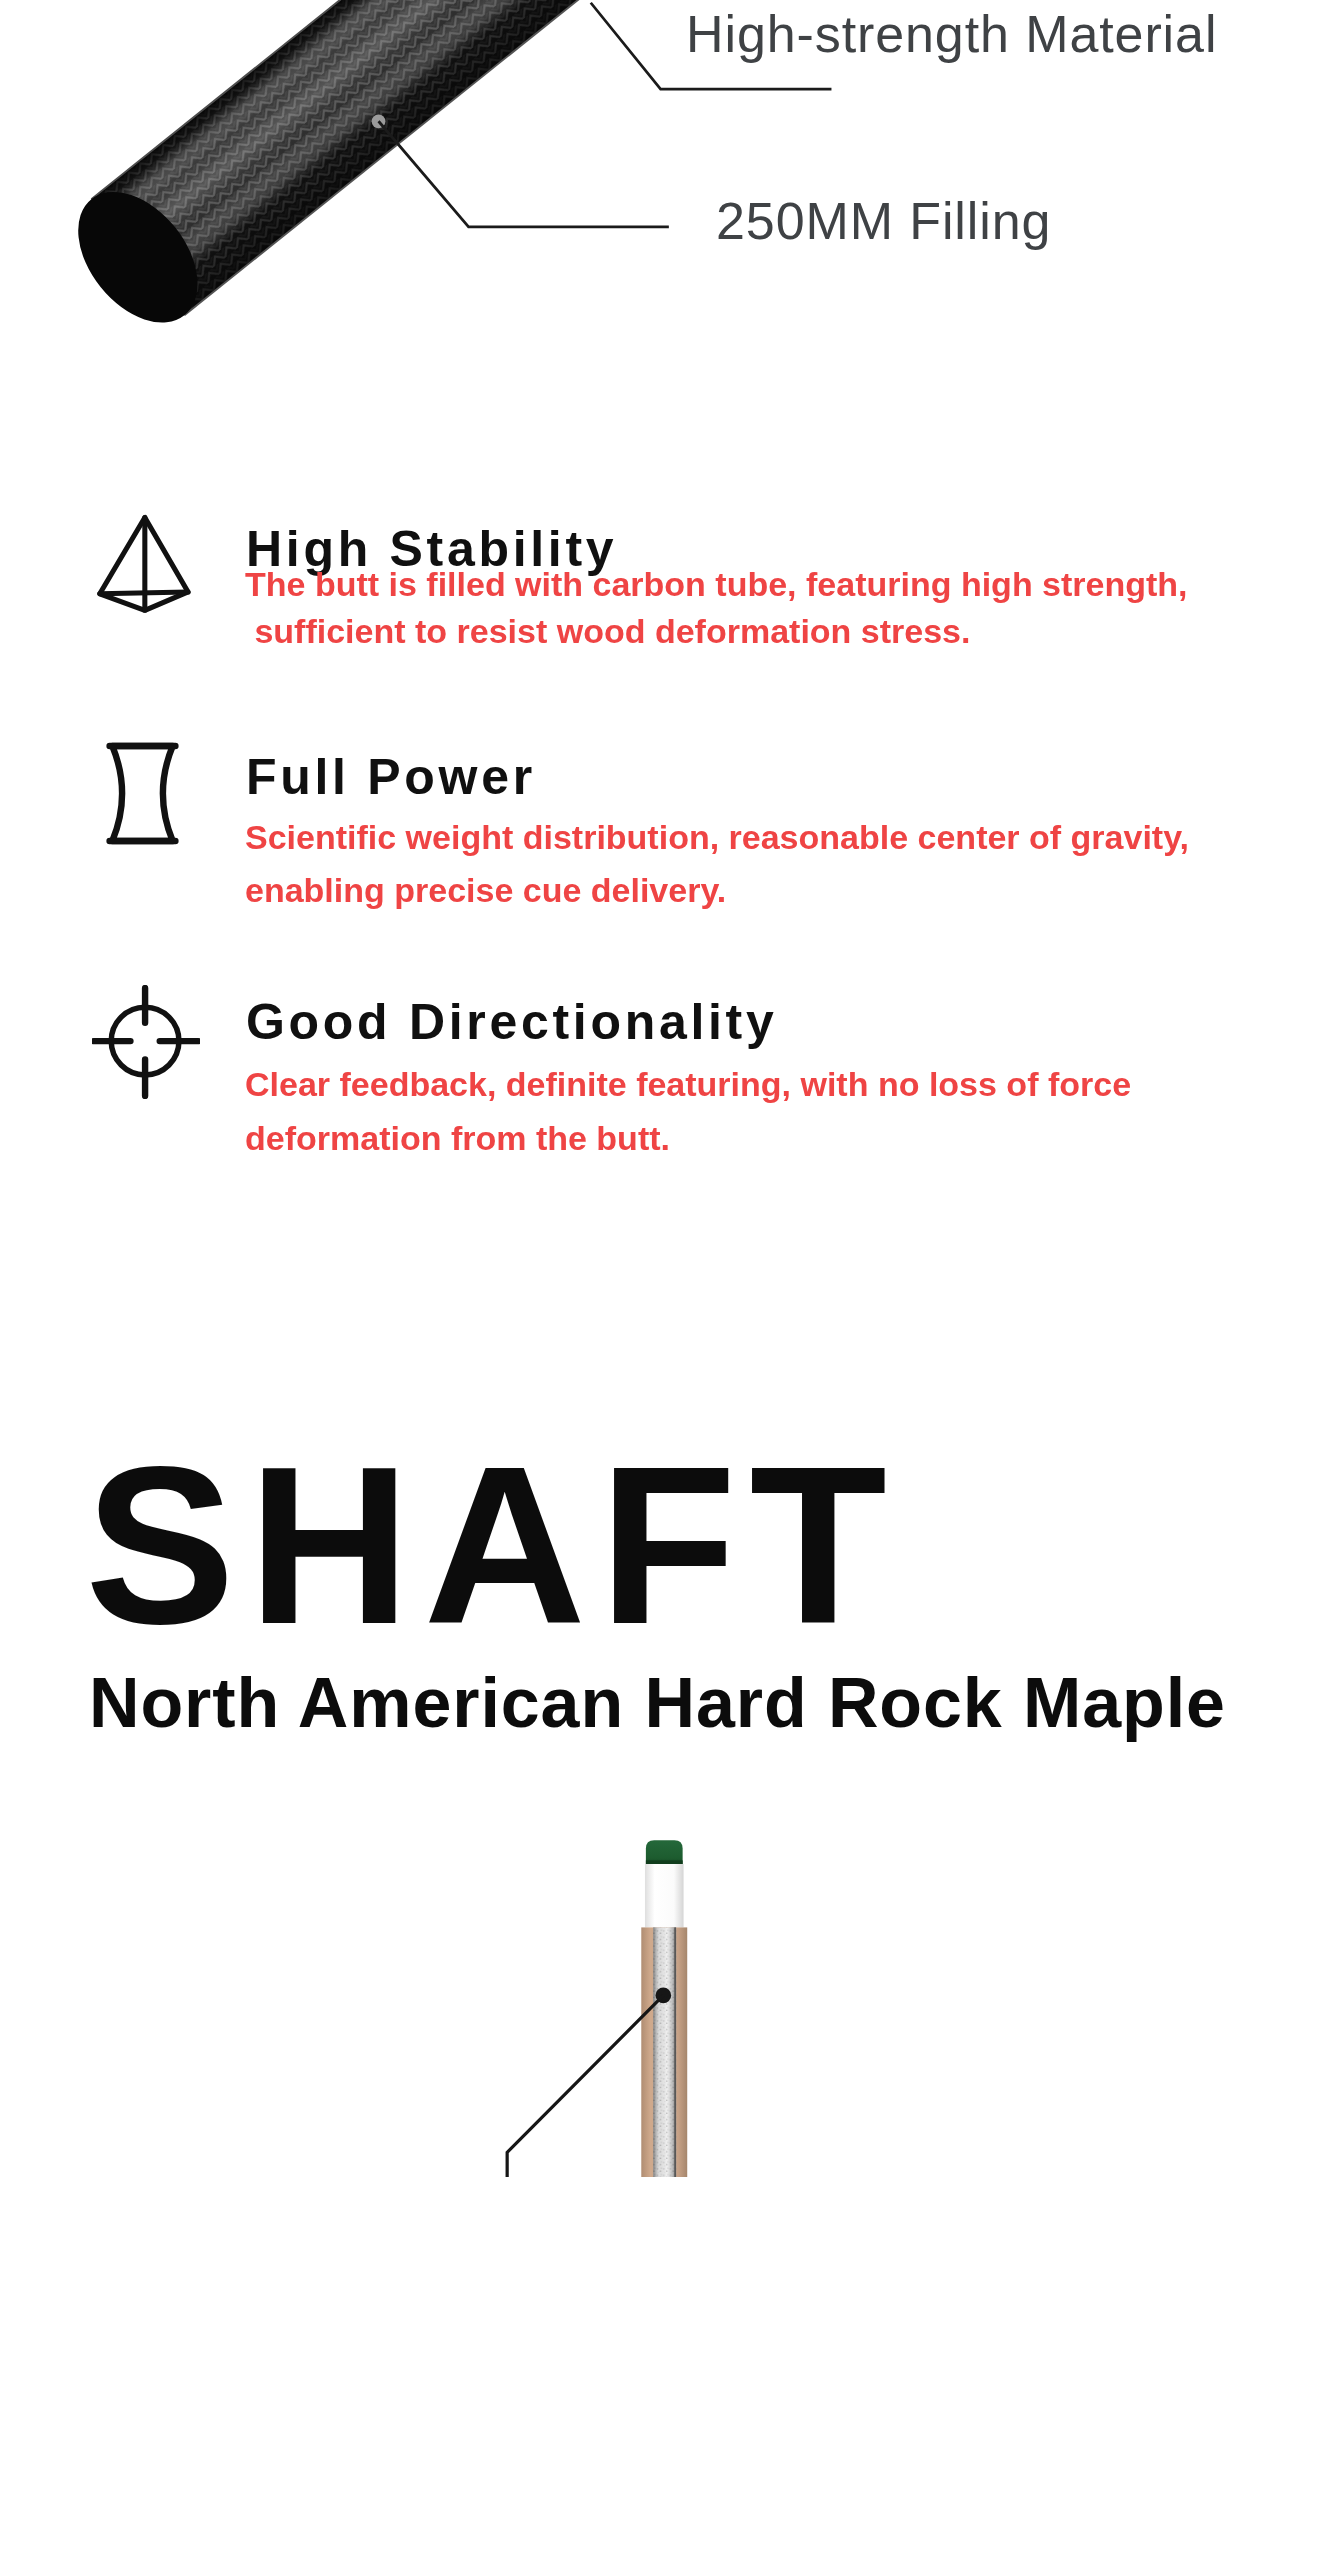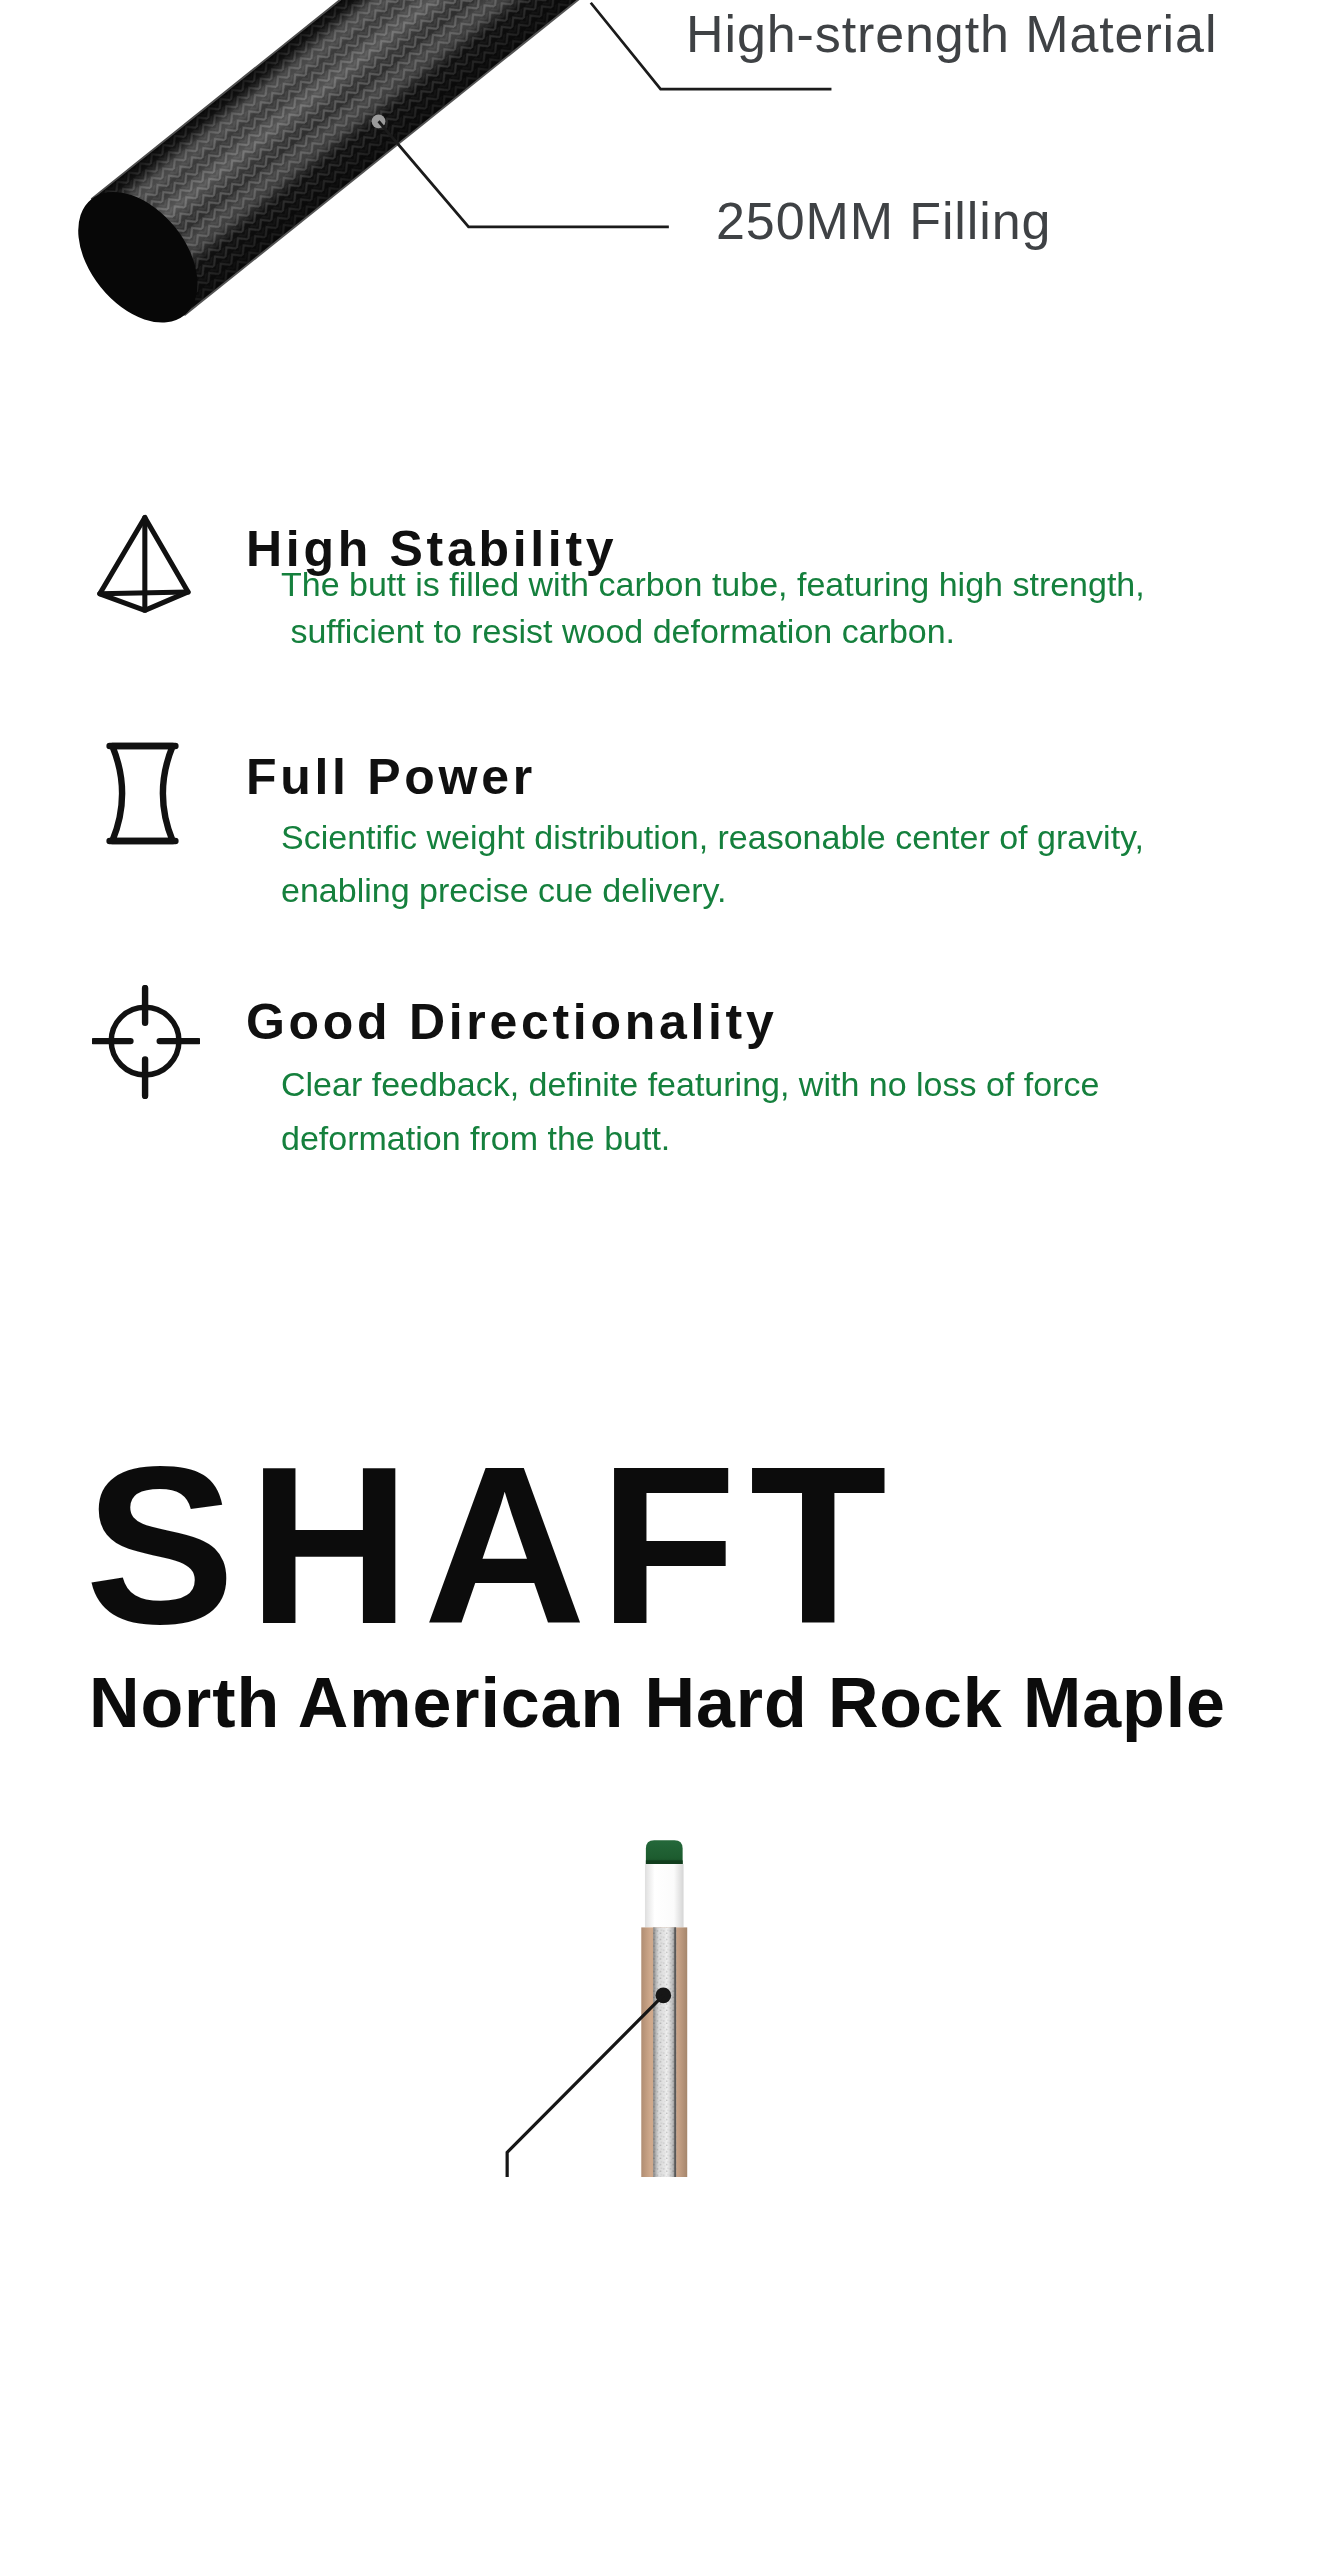--- a/index.html
+++ b/index.html
@@ -12,21 +12,21 @@
   .callout-label{
     font-size:52px;font-weight:400;color:#3f4245;letter-spacing:0.9px;line-height:1;
     white-space:nowrap;
   }
   .feature-title{
     font-size:50px;font-weight:700;color:#101010;letter-spacing:3.7px;line-height:1;
     white-space:nowrap;
     margin-top:18px;
   }
   .feature-line{
-    font-size:34px;font-weight:400;color:#15803d;line-height:1;white-space:pre;margin-left:36px;
+    font-size:34px;font-weight:700;color:#ef4444;line-height:1;white-space:pre;
   }
   .shaft-title{
     font-size:225px;font-weight:700;color:#0c0c0c;letter-spacing:13px;line-height:1;
     white-space:nowrap;
   }
   .shaft-subtitle{
     font-size:70px;font-weight:700;color:#0c0c0c;letter-spacing:0.9px;line-height:1;
     white-space:nowrap;
   }
   .dimension-label{
@@ -144,21 +144,21 @@
   <div class="abs" style="left:0;top:0;">
     <svg class="abs" style="left:95px;top:511px;" width="96" height="103" viewBox="0 0 104 112">
       <g fill="none" stroke="#111111" stroke-width="5.5" stroke-linejoin="round" stroke-linecap="round">
         <path d="M54 7 L5 90 L54 108 L101 88 Z"></path>
         <path d="M54 7 L54 108"></path>
         <path d="M5 90 L101 88"></path>
       </g>
     </svg>
     <div class="abs feature-title" style="left:246px;top:506px;">High Stability</div>
     <div class="abs feature-line" style="left:245px;top:567px;">The butt is filled with carbon tube, featuring high strength,</div>
-    <div class="abs feature-line" style="left:245px;top:614px;"> sufficient to resist wood deformation carbon.</div>
+    <div class="abs feature-line" style="left:245px;top:614px;"> sufficient to resist wood deformation stress.</div>
   </div>
 
   <div class="abs" style="left:0;top:0;">
     <svg class="abs" style="left:105px;top:740px;" width="75" height="107" viewBox="0 0 82 116">
       <path d="M8 6 H74 C60 40 60 76 74 110 H8 C22 76 22 40 8 6 Z" fill="none" stroke="#111111" stroke-width="7" stroke-linejoin="round"></path>
       <path d="M5 6 H77 M5 110 H77" stroke="#111111" stroke-width="7" stroke-linecap="round" fill="none"></path>
     </svg>
     <div class="abs feature-title" style="left:246px;top:734px;">Full Power</div>
     <div class="abs feature-line" style="left:245px;top:820px;">Scientific weight distribution, reasonable center of gravity,</div>
     <div class="abs feature-line" style="left:245px;top:873px;">enabling precise cue delivery.</div>

